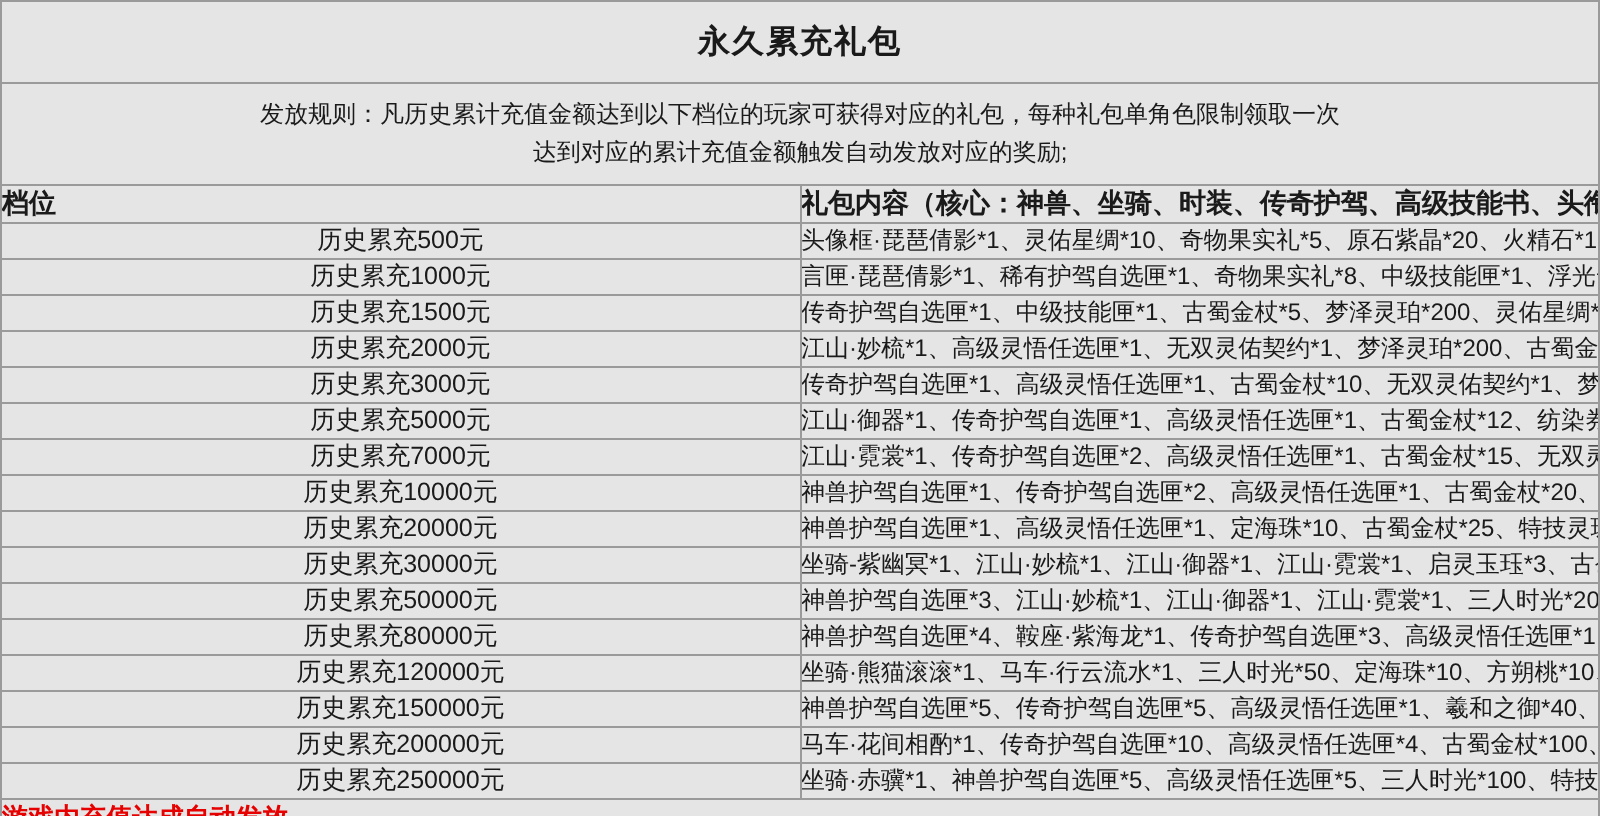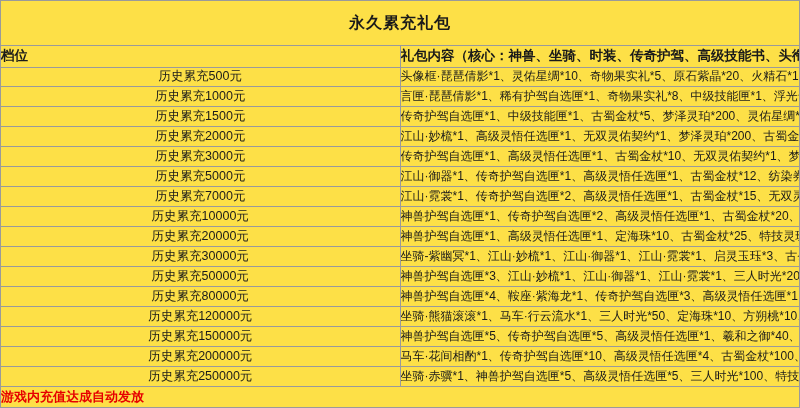--- a/index.html
+++ b/index.html
@@ -8,21 +8,21 @@
     font-family:"Liberation Sans","DejaVu Sans",sans-serif;
     color:#1a1a1a;
   }
   table.sheet{
     width:800px;height:408px;
     border-collapse:collapse;table-layout:fixed;
     background:#ffffff;
   }
   table.sheet td{
     border:1px solid #9a9a9a;
-    background:#fde047;
+    background:#e5e5e5;
     overflow:hidden;white-space:nowrap;
     padding:0;
   }
   td.title-cell{
     height:40px;text-align:center;vertical-align:middle;
     font-size:16px;font-weight:bold;letter-spacing:1px;
     border:2px solid #404040;border-bottom:2px solid #404040;
   }
   td.rules-cell{
     height:50px;text-align:center;vertical-align:middle;
@@ -59,20 +59,26 @@
     border-bottom:2px solid #404040;
   }
 </style>
 </head>
 <body>
 
 <table class="sheet">
   <tbody id="sheet-body">
     <tr>
       <td class="title-cell" colspan="2">永久累充礼包</td>
+    </tr>
+    <tr>
+      <td class="rules-cell" colspan="2">
+        <div>发放规则：凡历史累计充值金额达到以下档位的玩家可获得对应的礼包，每种礼包单角色限制领取一次</div>
+        <div>达到对应的累计充值金额触发自动发放对应的奖励;</div>
+      </td>
     </tr>
     <tr>
       <td class="head-tier">档位</td>
       <td class="head-content">礼包内容（核心：神兽、坐骑、时装、传奇护驾、高级技能书、头衔晋升道具）</td>
     </tr>
 
     <tr class="data-row">
         <td class="tier">历史累充500元</td>
         <td class="content">头像框·琵琶倩影*1、灵佑星绸*10、奇物果实礼*5、原石紫晶*20、火精石*10、武人令*5</td>
       </tr>

